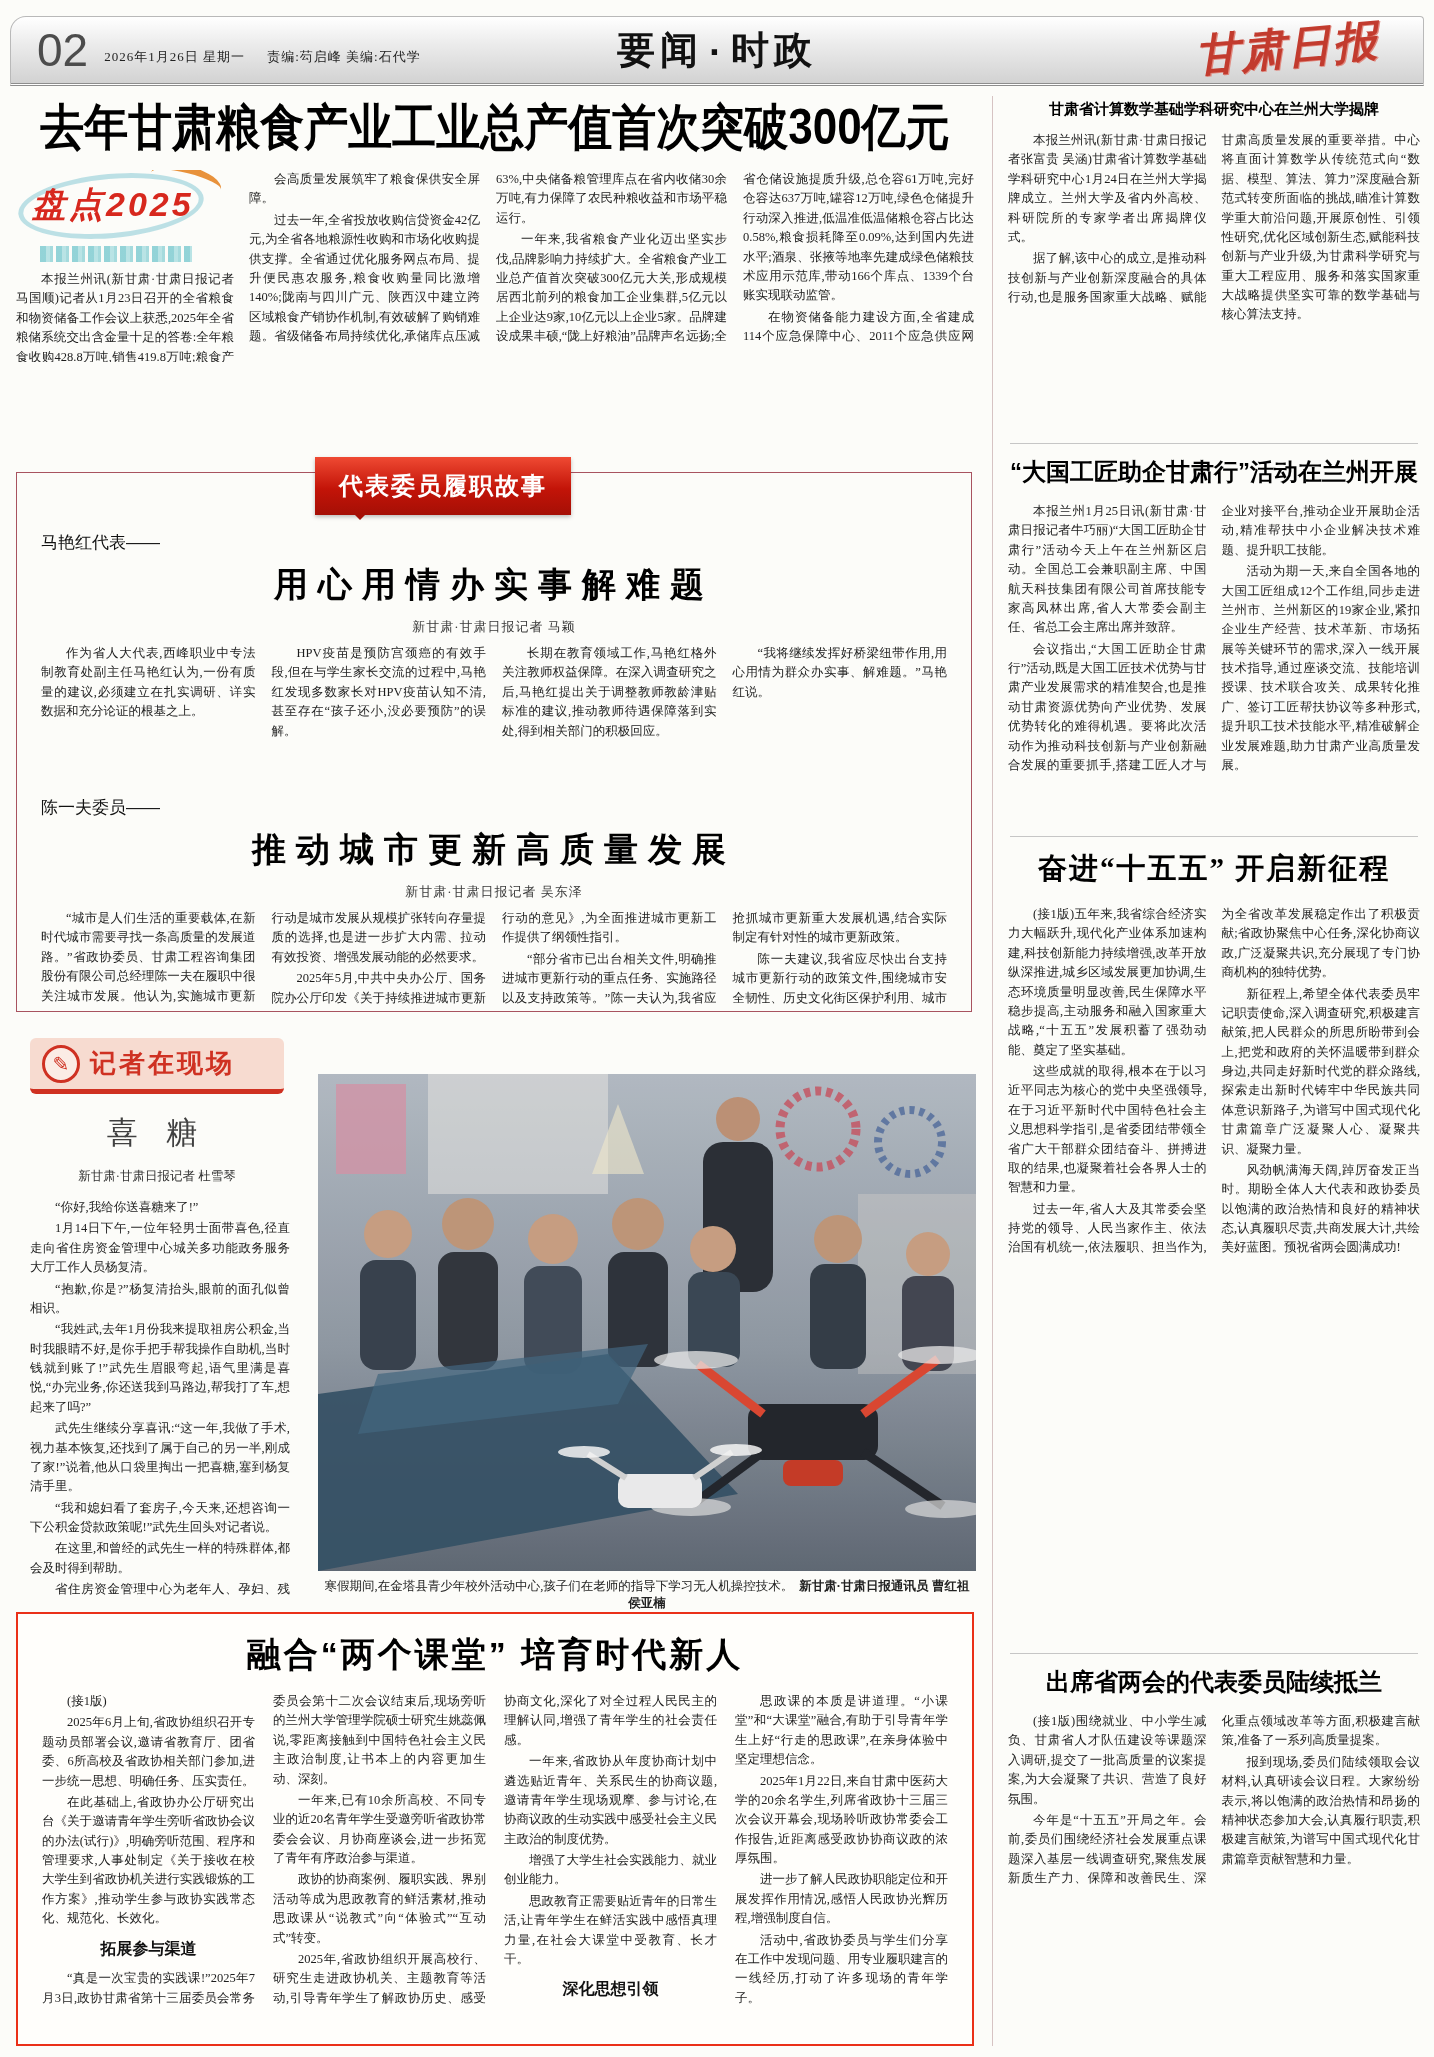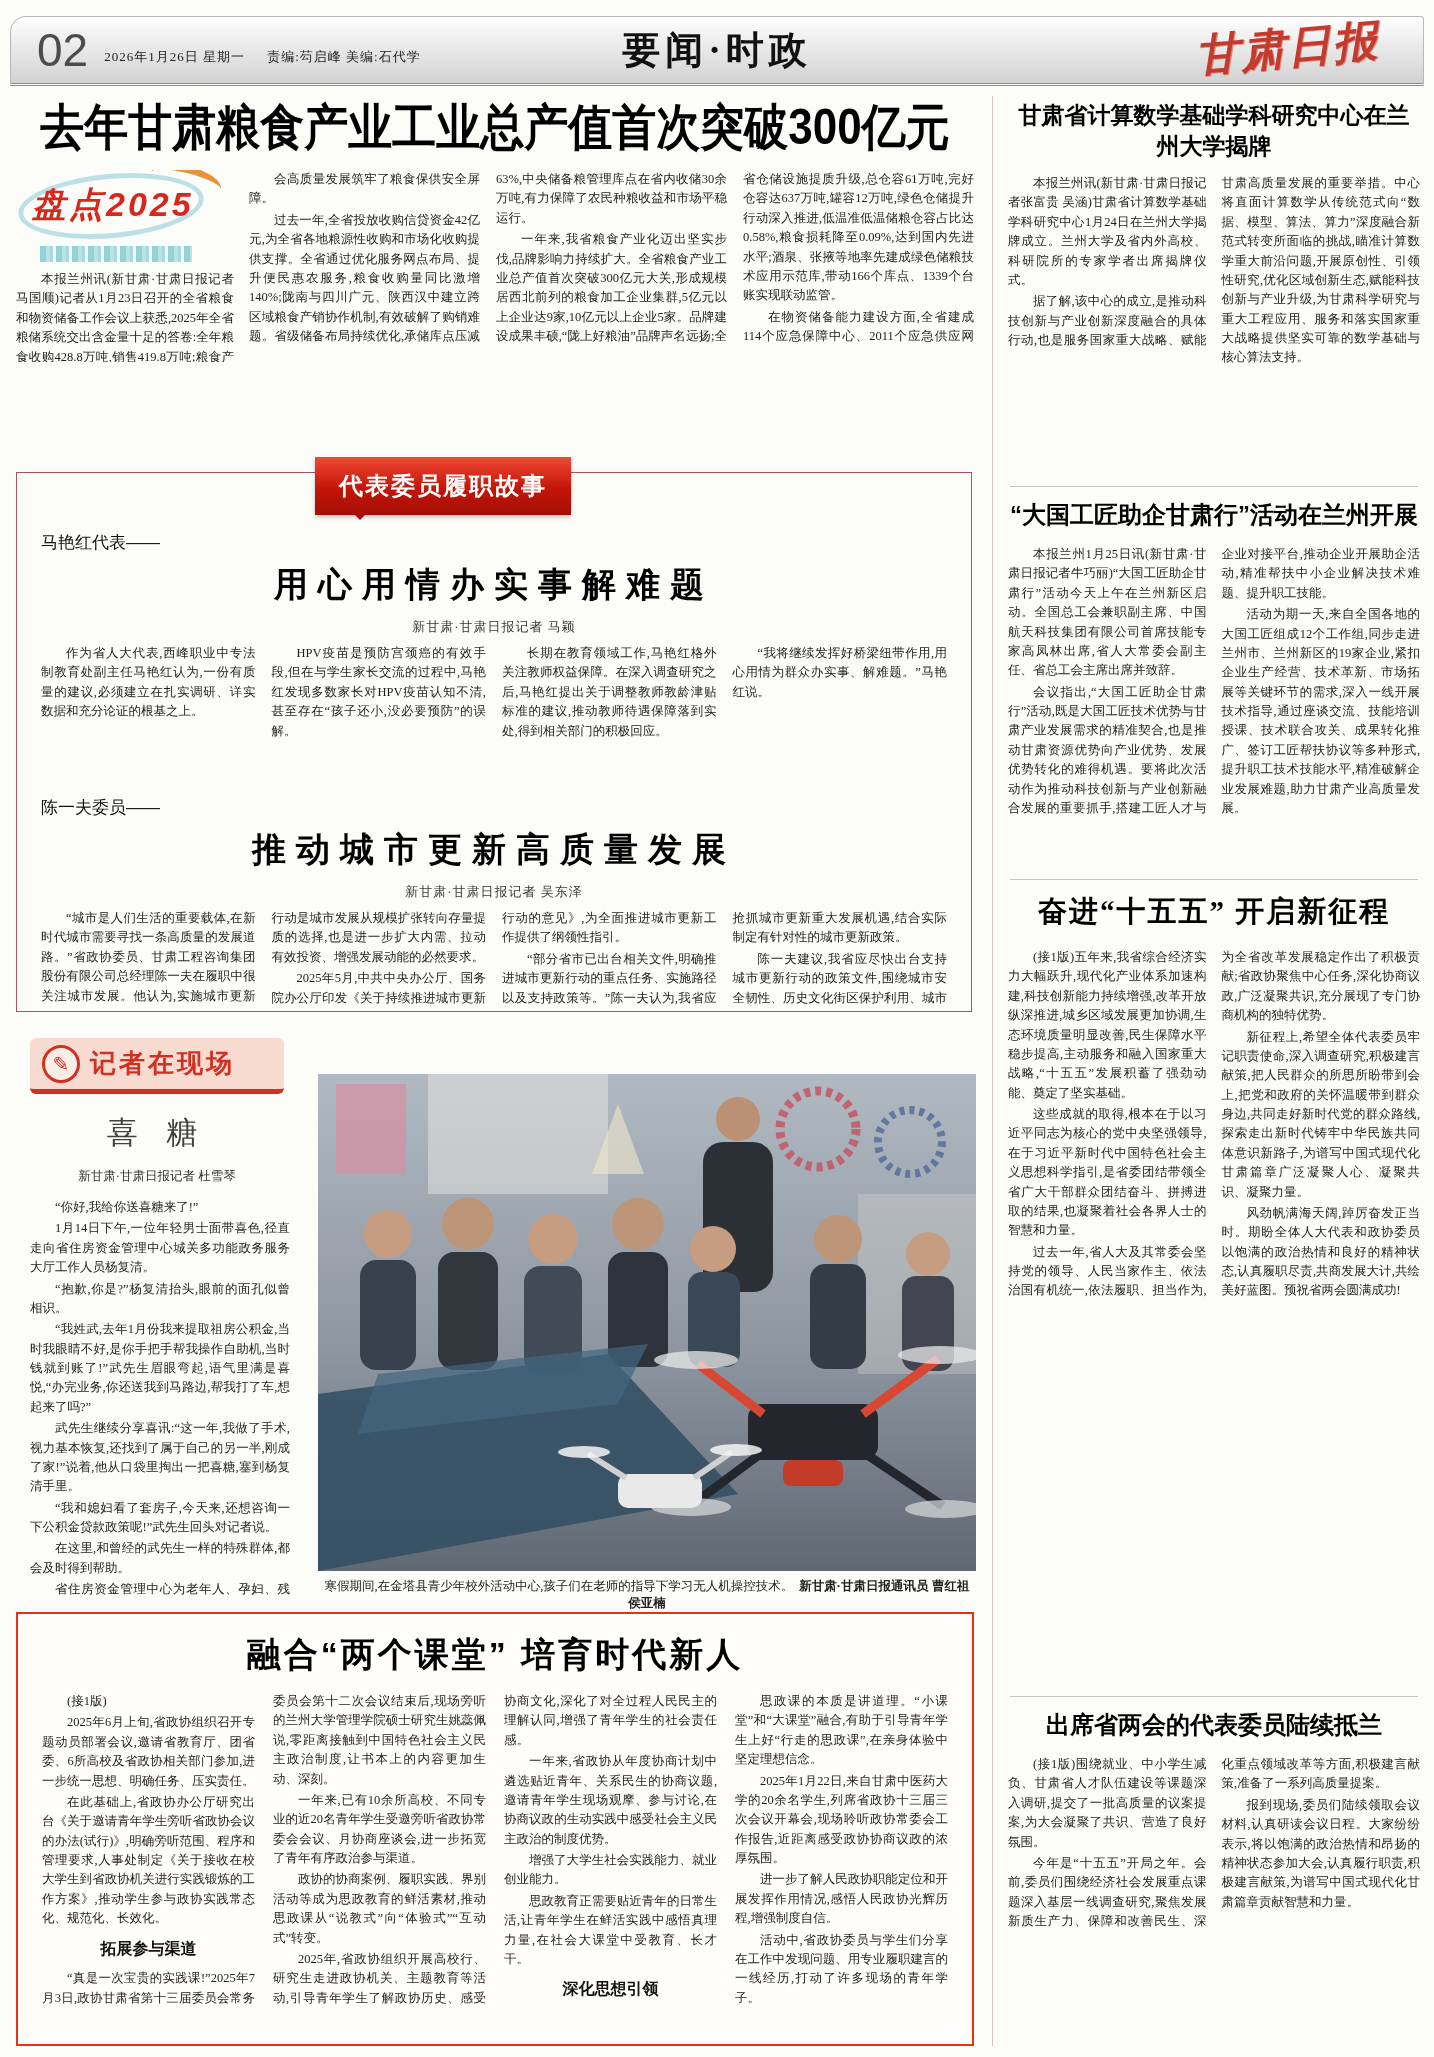--- a/index.html
+++ b/index.html
@@ -17,21 +17,21 @@
     border-radius:16px 4px 0 0; display:flex; align-items:center;
   }
   .hdr .pageno {
     font-family:"Liberation Sans",sans-serif; font-weight:normal; font-size:46px;
     color:#4c4c4c; margin:0 16px 0 26px; line-height:1;
   }
   .hdr .dateline { font-size:13px; letter-spacing:1px; color:#222; margin-top:14px; }
   .hdr .dateline span { margin-right:18px; }
   .hdr .section {
     position:absolute; left:50%; transform:translateX(-50%);
-    font-family:Liberation Serif, serif; font-weight:900; font-size:38px;
+    font-family:Liberation Mono, monospace; font-weight:900; font-size:38px;
     letter-spacing:5px; color:#111;
   }
   .hdr .brand {
     position:absolute; right:44px; top:2px;
     font-family:"Liberation Serif",serif; font-style:italic; font-weight:bold;
     font-size:44px; color:#c23b2e; transform:rotate(-5deg);
     text-shadow:1px 1px 0 #e08a80; letter-spacing:2px;
   }
   
   .btxt { font-size:12.5px; line-height:1.55; text-align:justify; }
@@ -59,21 +59,21 @@
   .pd-sky { position:absolute; left:24px; bottom:2px; width:152px; height:16px; opacity:.8;
     background:repeating-linear-gradient(90deg,#79c9cf 0 6px,#a8dde0 6px 10px,#8fd2d6 10px 13px,rgba(0,0,0,0) 13px 16px); }
   .top-intro { height:92px; overflow:hidden; }
   .top-body { flex:1; columns:3; column-gap:16px; height:192px; overflow:hidden; }
   
   .rail {
     position:absolute; left:992px; top:96px; width:428px; height:1950px;
     border-left:1px solid #d6c3c3; padding-left:15px; overflow:hidden;
   }
   .rr-title { font-family:"Liberation Sans",sans-serif; font-weight:900; text-align:center; color:#000; }
-  .rr-t1 { font-size:23px; margin:4px 0 12px; }
+  .rr-t1 { font-size:15px; margin:4px 0 12px; }
   .rr-t2 { font-size:24px; margin:10px 0 14px; }
   .rr-t3 { font-size:29px; font-family:"Liberation Serif",serif; letter-spacing:2px; margin:12px 0 16px; }
   .rr-t4 { font-size:24px; margin:10px 0 14px; }
   .rr-body { columns:2; column-gap:15px; overflow:hidden; }
   .rr-b1 { height:300px; } .rr-b2 { height:322px; } .rr-b3 { height:736px; } .rr-b4 { height:300px; }
   .rr-sep { border:none; border-top:1px solid #c6c6c6; margin:12px 2px; }
   
   .duty {
     position:absolute; left:16px; top:472px; width:956px; height:540px;
     border:1px solid #a85360; padding:10px 24px 8px;

